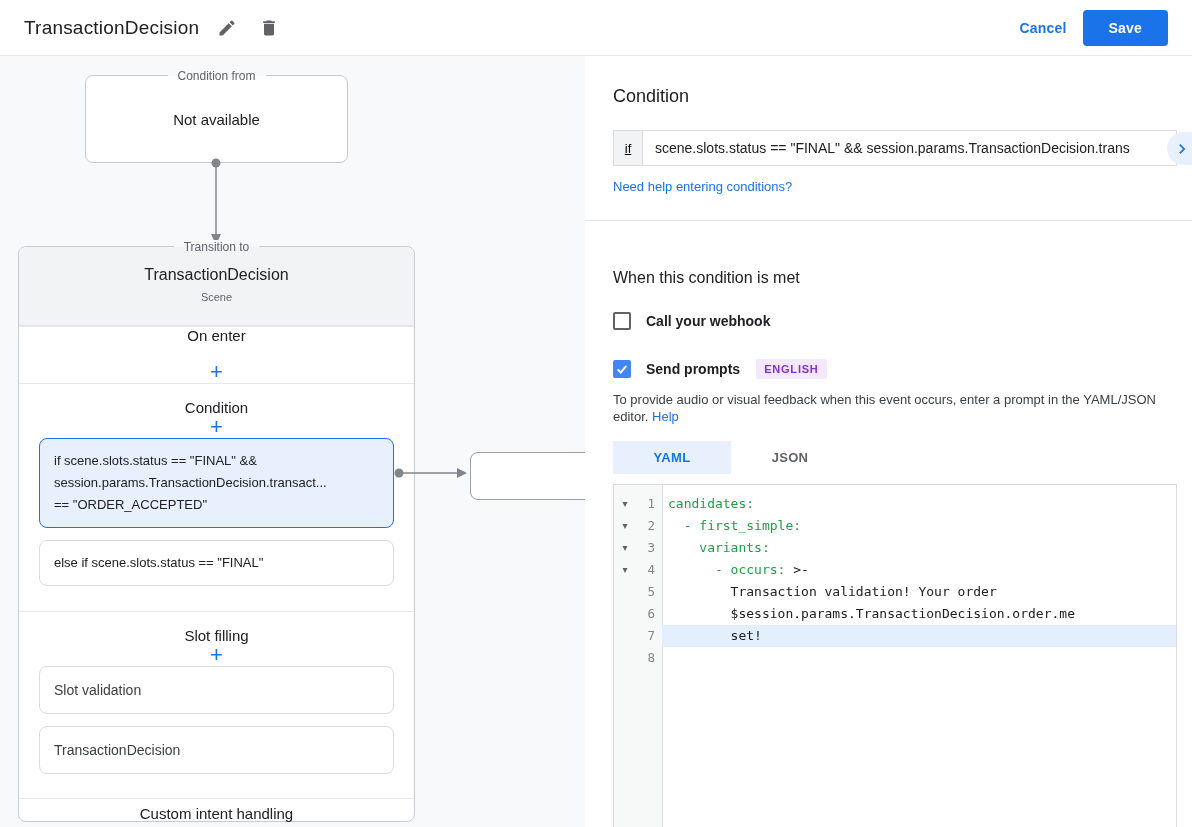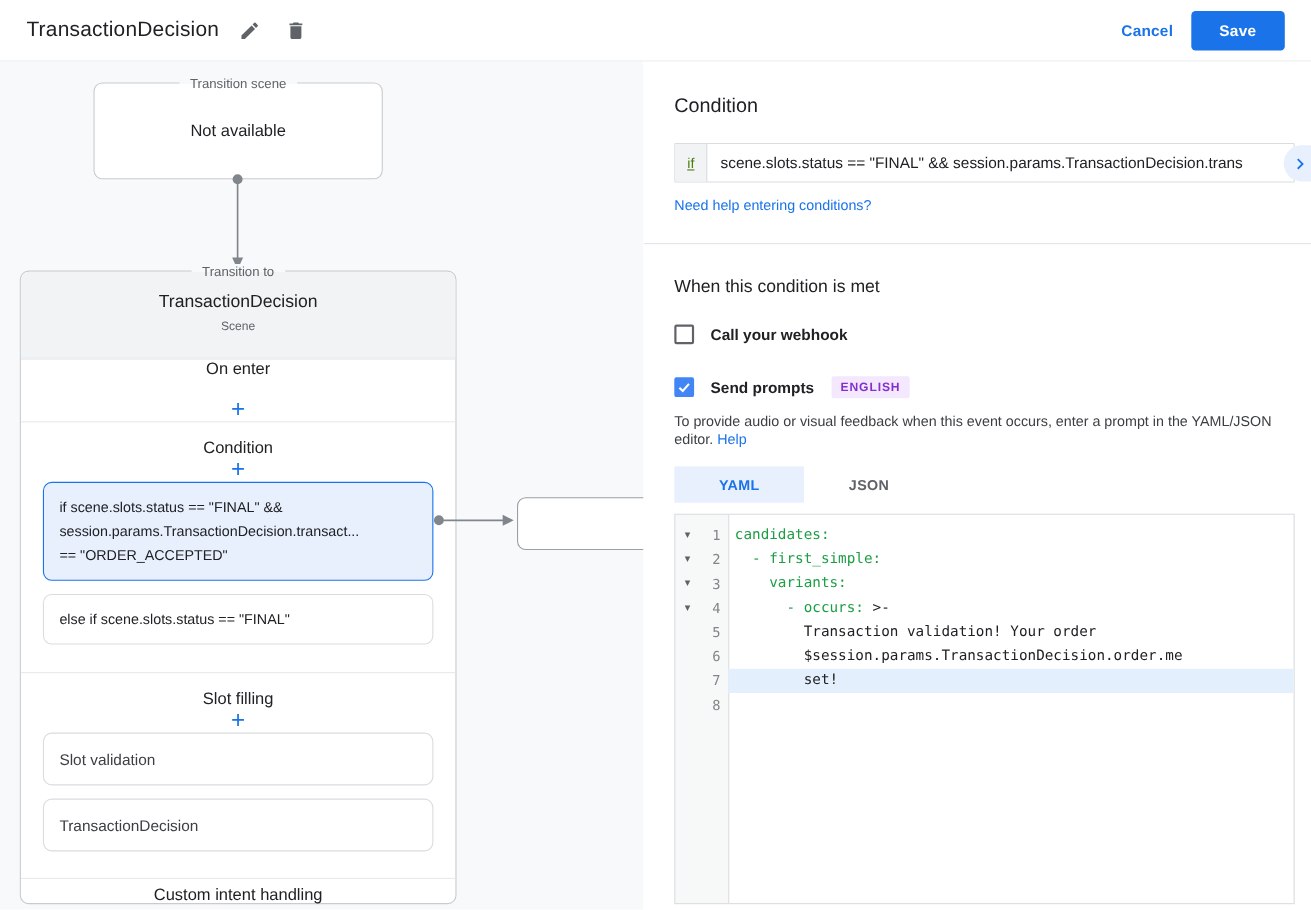--- a/index.html
+++ b/index.html
@@ -69,28 +69,28 @@
   .cond-head-row { margin-top:30px; display:flex; align-items:center; }
   .panel-heading { font-size:18px; font-weight:400; color:#202124; }
   .collapse-btn { position:absolute; right:0; top:76px; width:25px; height:33px; background:#e8f0fe;
                   border:none; border-radius:17px 0 0 17px; cursor:pointer; display:flex;
                   align-items:center; justify-content:center; padding-left:4px; }
   .collapse-btn svg { fill:#1a73e8; }
 
   .if-input { margin-top:23px; height:36px; border:1px solid #dadce0; border-radius:1px;
               display:flex; align-items:stretch; background:#fff; }
   .if-prefix { width:29px; background:#f1f3f4; border-right:1px solid #dadce0; display:flex;
-               align-items:center; justify-content:center; font-size:13px; color:#4d7c0f; flex:none;text-decoration:underline; }
+               align-items:center; justify-content:center; font-size:13px; color:#000000; flex:none;text-decoration:underline; }
   .if-value { flex:1; display:flex; align-items:center; padding:0 12px; font-size:14px;
               color:#202124; white-space:nowrap; overflow:hidden; }
   .help-link { display:inline-block; margin-top:13px; font-size:13px; color:#1a73e8;
                text-decoration:none; cursor:pointer; }
   .panel-divider { border:none; border-top:1px solid #e0e3e7; margin:25px -15px 0 -28px; }
 
-  .when-heading { margin-top:30px; font-size:16px; font-weight:400; color:#202124; }
+  .when-heading { margin-top:48px; font-size:16px; font-weight:400; color:#202124; }
   .check-row { display:flex; align-items:center; }
   .check-row.webhook { margin-top:25px; }
   .check-row.prompts { margin-top:29px; }
   .checkbox { width:18px; height:18px; border:2px solid #5f6368; border-radius:2px; background:#fff;
               cursor:pointer; flex:none; }
   .checkbox.checked { background:#4285f4; border-color:#4285f4; display:flex; align-items:center;
                       justify-content:center; }
   .check-label { margin-left:15px; font-size:14px; font-weight:600; color:#202124; }
   .lang-badge { margin-left:16px; background:#f3e8fd; color:#8430ce; font-size:11px; font-weight:600;
                 letter-spacing:.8px; padding:4px 8px; border-radius:2px; }
@@ -139,21 +139,21 @@
     <button class="cancel-btn">Cancel</button>
     <button class="save-btn">Save</button>
   </div>
 </header>
 
 <div class="main">
 
   <div class="canvas">
 
     <div class="from-box">
-      <span class="legend">Transition scene</span>
+      <span class="legend">Condition from</span>
       <span class="from-box-text">Not available</span>
     </div>
 
     <svg class="connector" style="left:208px; top:100px;" width="16" height="96" viewBox="0 0 16 96">
       <circle cx="8" cy="7" r="4.5" fill="#80868b"></circle>
       <line x1="8" y1="11" x2="8" y2="79" stroke="#80868b" stroke-width="1.5"></line>
       <polygon points="3,78 13,78 8,89" fill="#80868b"></polygon>
     </svg>
 
     <div class="scene-card">

